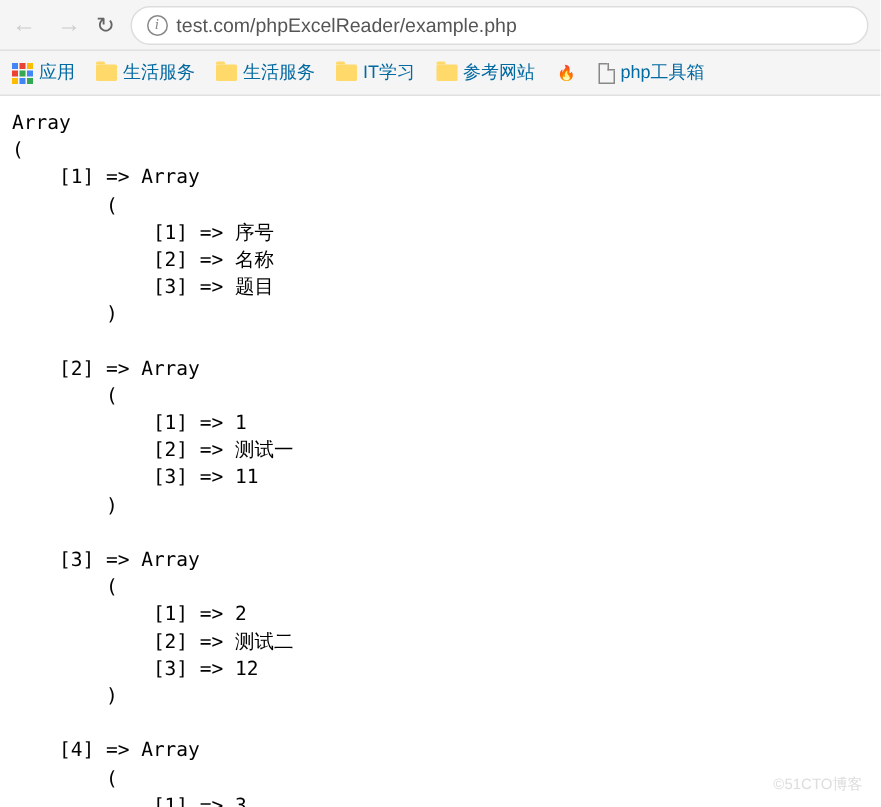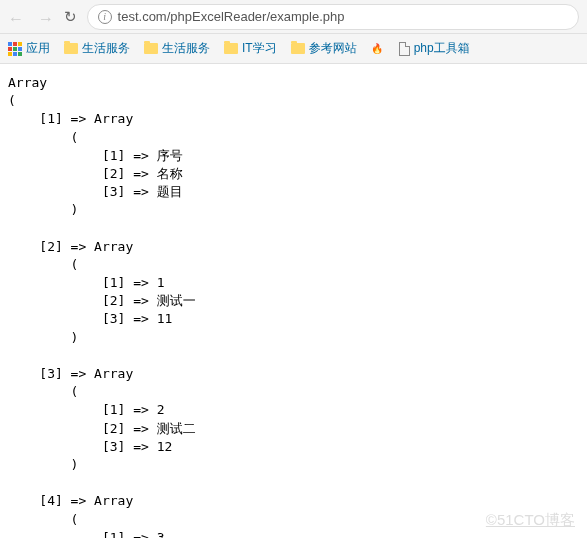--- a/index.html
+++ b/index.html
@@ -26,21 +26,21 @@
     .apps-icon span:nth-child(9) { background: #34a853; }
     .bookmark-item { display: flex; align-items: center; gap: 4px; cursor: pointer; white-space: nowrap; }
     .folder-icon { width: 14px; height: 11px; background: #ffd96a; border-radius: 1px; position: relative; }
     .folder-icon::before { content: ''; position: absolute; top: -2px; left: 0; width: 6px; height: 2px; background: #ffd96a; border-radius: 1px 1px 0 0; }
     .site-icon { width: 14px; height: 14px; display: flex; align-items: center; justify-content: center; font-size: 10px; }
     .doc-icon { width: 11px; height: 14px; border: 1px solid #888; position: relative; }
     .doc-icon::before { content: ''; position: absolute; top: -1px; right: -1px; width: 4px; height: 4px; background: #f5f5f5; border-left: 1px solid #888; border-bottom: 1px solid #888; }
     
     .content { padding: 10px 8px; font-family: "SimSun", "宋体", monospace; font-size: 13px; line-height: 1.4; white-space: pre; color: #000; }
     
-    .watermark { position: absolute; bottom: 8px; right: 12px; color: #ddd; font-size: 15px; font-family: Arial; text-decoration: underline; }
+    .watermark { position: absolute; bottom: 8px; right: 12px; color: #ddd; font-size: 10px; font-family: Arial; }
   </style>
 </head>
 <body>
 
 <div class="browser-toolbar">
   <div class="nav-arrows">
     <span class="nav-arrow disabled">←</span>
     <span class="nav-arrow disabled">→</span>
   </div>
   <span class="reload-icon">↻</span>

